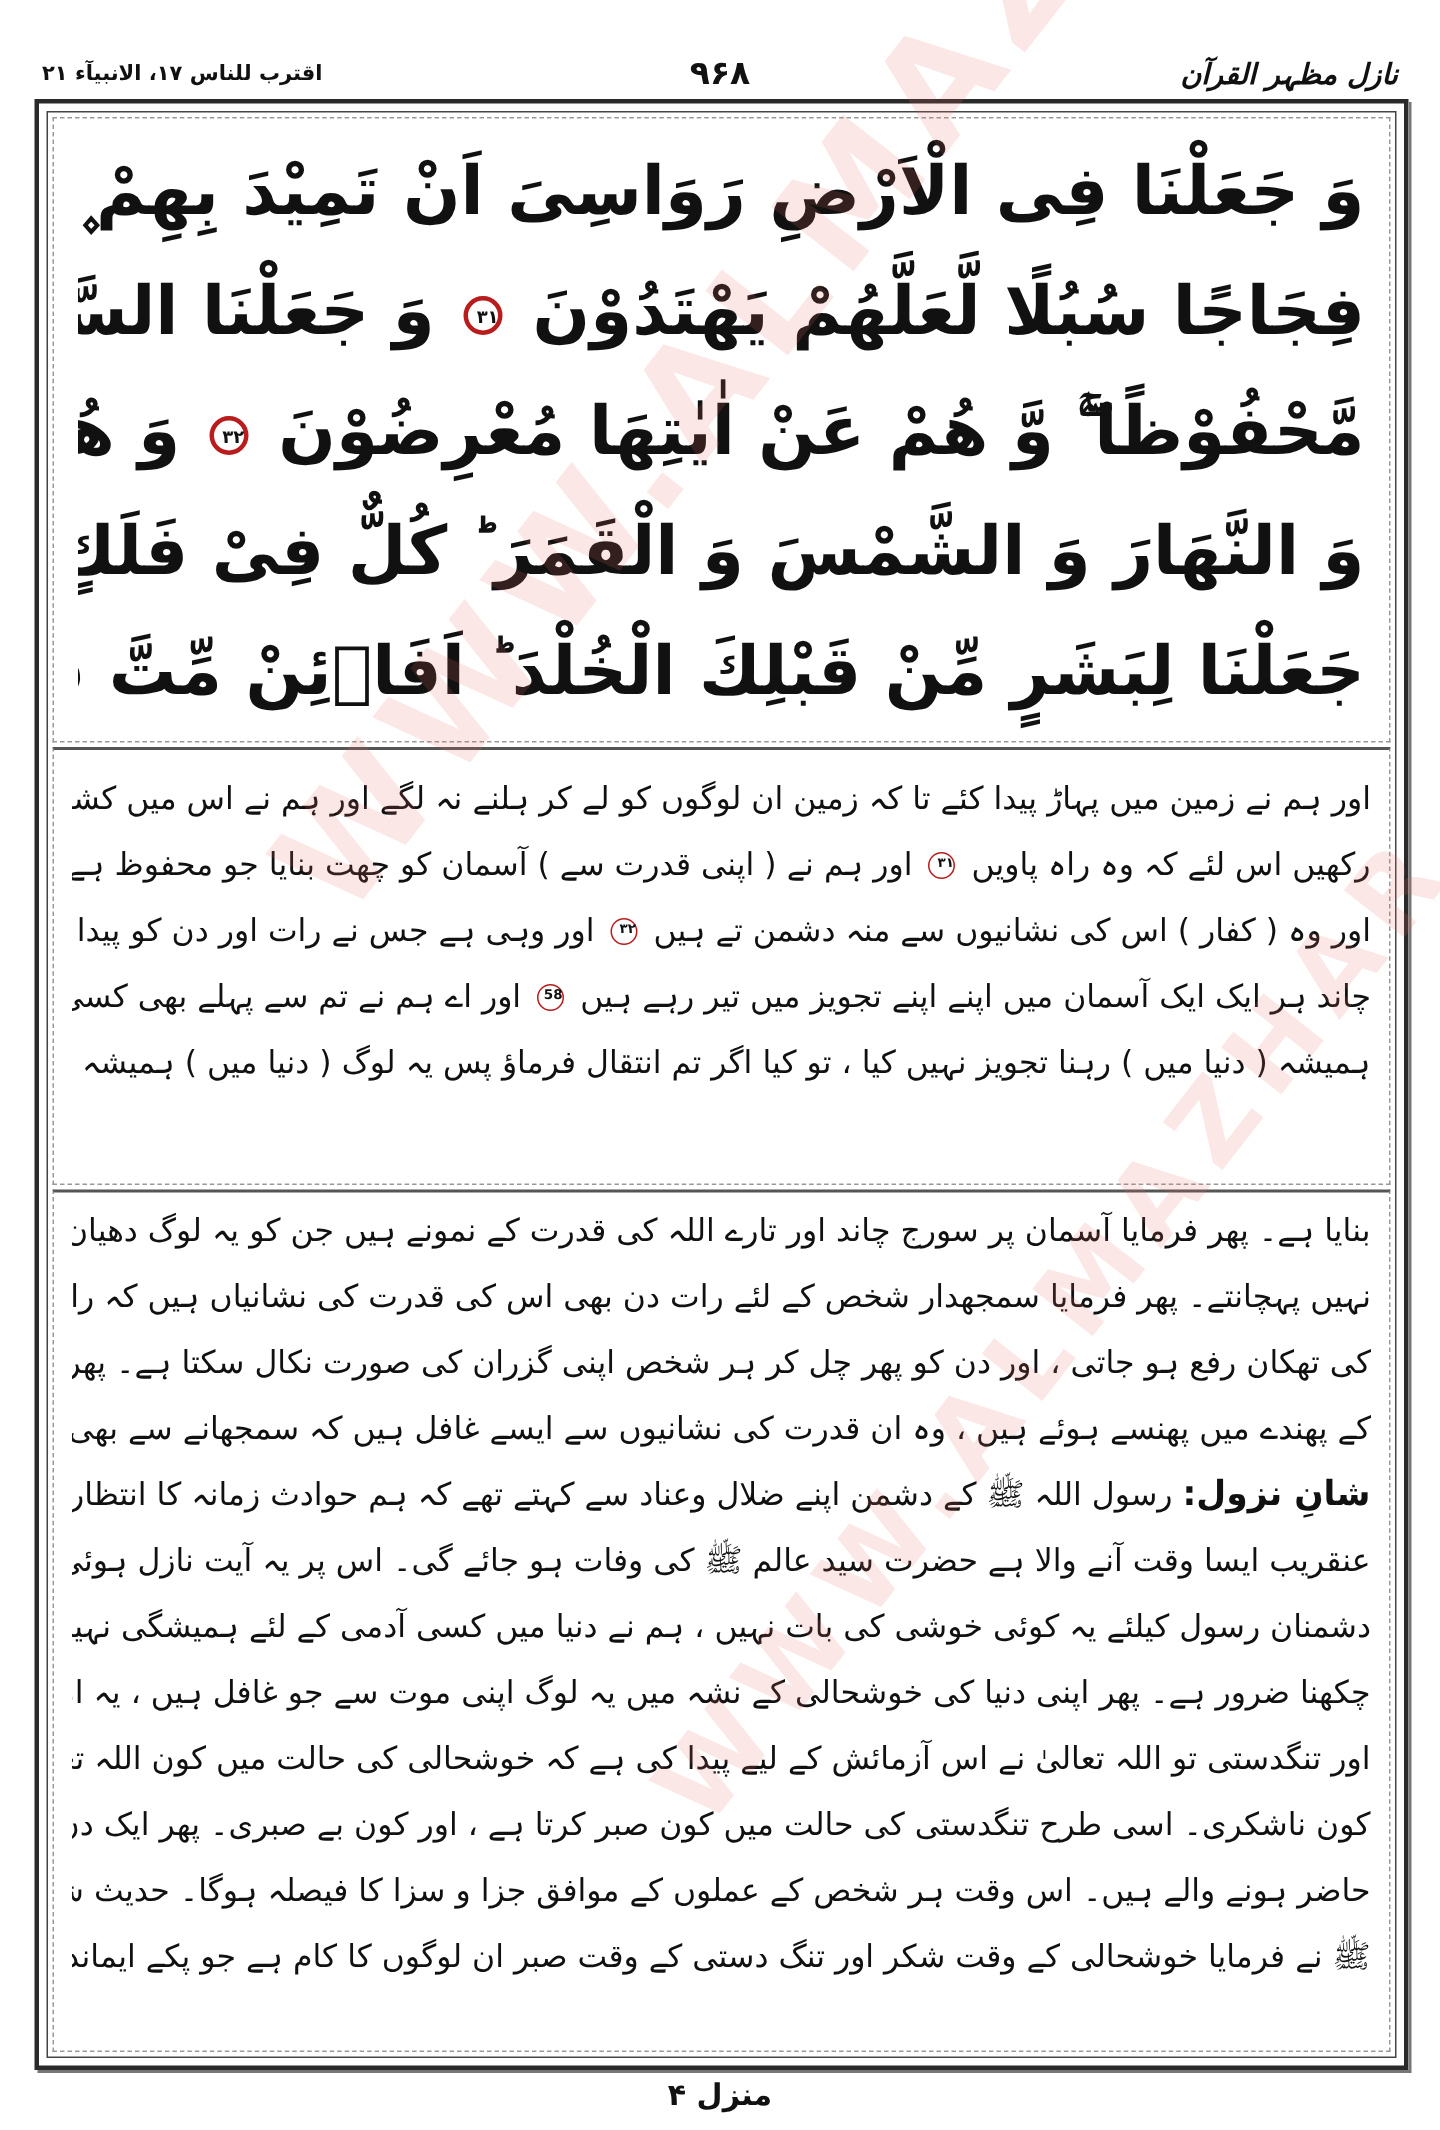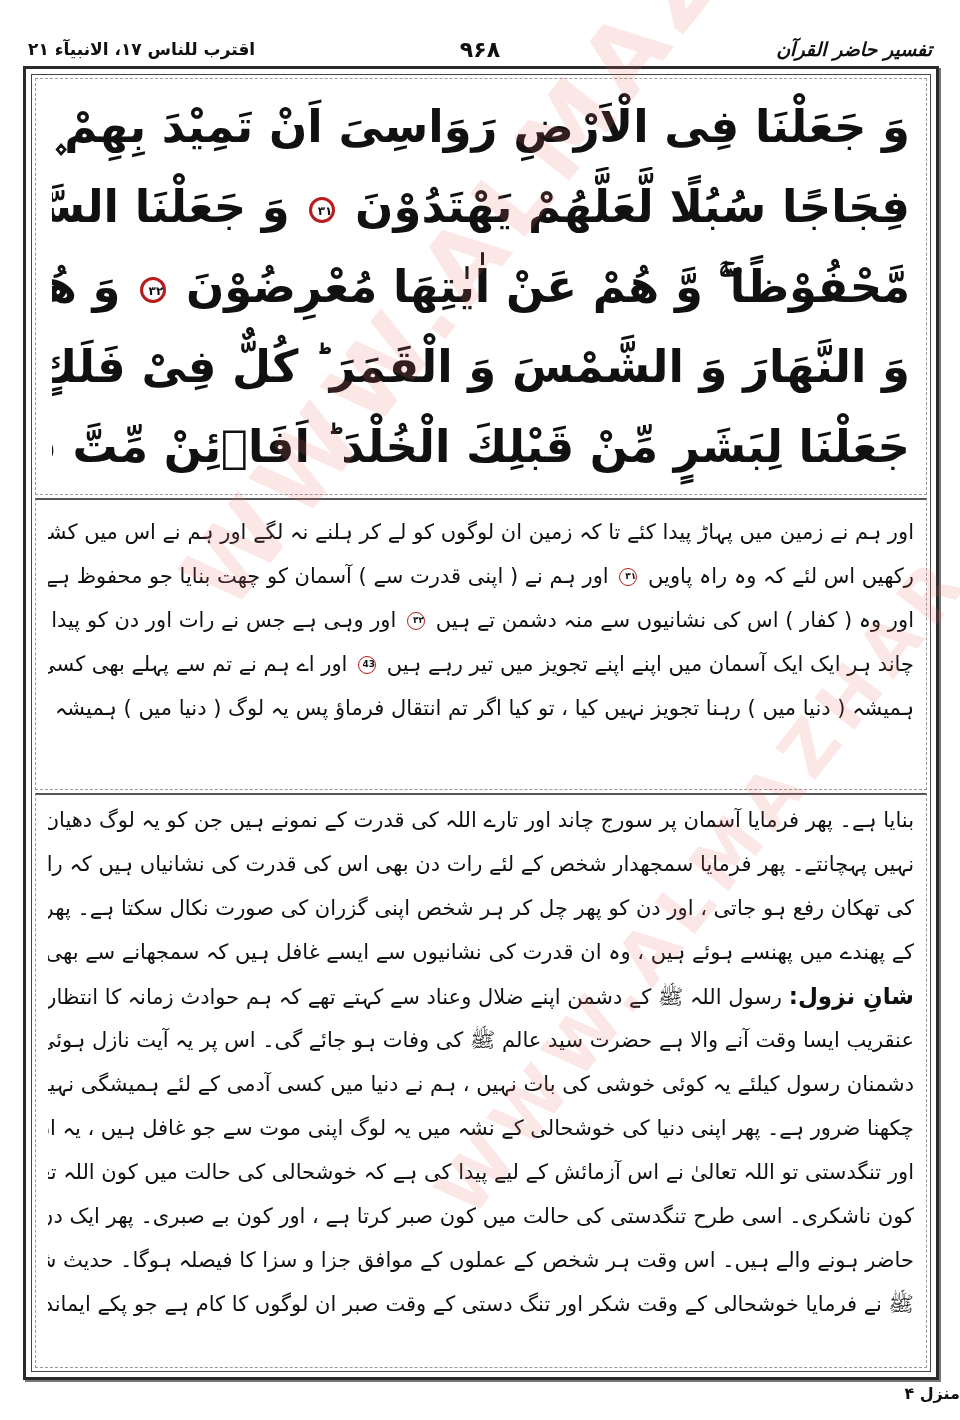--- a/index.html
+++ b/index.html
@@ -31,21 +31,21 @@
 
   
   .header {
     position: absolute; top: 34px; left: 28px; right: 28px; height: 30px;
     display: flex; justify-content: space-between; align-items: center;
     direction: ltr;
   }
   .header .left, .header .right, .header .center {
     font-family: "DejaVu Sans", sans-serif; font-weight: bold;
   }
-  .header .left { font-size: 17px; direction: rtl; text-align: right; }
+  .header .left { font-size: 14px; direction: rtl; text-align: right; }
   .header .center { font-size: 22px; position: absolute; left: 50%; transform: translateX(-50%); }
   .header .right { font-size: 19px; direction: rtl; font-style: italic; }
 
   
   .frame {
     position: absolute; top: 66px; left: 23px; width: 916px; height: 1314px;
     border: 3px solid #2a2a2a;
     box-shadow: 2px 2px 0 #777;
     padding: 5px;
   }
@@ -114,36 +114,36 @@
     font-size: 12px; line-height: 22px; text-align: center;
     vertical-align: middle; font-weight: bold;
     margin: 0 4px;
   }
   .verse-mark.small {
     width: 18px; height: 18px; font-size: 9px; line-height: 14px; border-width: 1.5px;
   }
 
   .footer {
     position: absolute; top: 1384px; left: 0; right: 0;
-    font-size: 16px; font-weight: bold;
+    text-align: center; font-size: 20px; font-weight: bold;
     direction: rtl;
   }
 </style>
 </head>
 <body>
 
 <div class="page">
 
   <div class="watermark">WWW.ALMAZHAR.COM</div>
   <div class="watermark w2">WWW.ALMAZHAR.COM</div>
 
   <div class="header">
     <div class="left">اقترب للناس ۱۷، الانبیآء ۲۱</div>
     <div class="center">۹۶۸</div>
-    <div class="right">تفسیر حاضر القرآن</div>
+    <div class="right">نازل مظہر القرآن</div>
   </div>
 
   <div class="frame">
     <div class="frame-inner">
 
       <div class="arabic">
         <div class="line">
           <span>وَ جَعَلْنَا فِی الْاَرْضِ رَوَاسِیَ اَنْ تَمِیْدَ بِهِمْ ۪ وَ جَعَلْنَا فِیْهَا</span>
         </div>
         <div class="line">
@@ -176,21 +176,21 @@
           <span class="verse-mark small">۳۱</span>
           <span>اور ہم نے ( اپنی قدرت سے ) آسمان کو چھت بنایا جو محفوظ ہے ( گرنے سے )</span>
         </div>
         <div class="urdu-line">
           <span>اور وہ ( کفار ) اس کی نشانیوں سے منہ دشمن تے ہیں</span>
           <span class="verse-mark small">۳۲</span>
           <span>اور وہی ہے جس نے رات اور دن کو پیدا کیا اور سورج اور</span>
         </div>
         <div class="urdu-line">
           <span>چاند ہر ایک ایک آسمان میں اپنے اپنے تجویز میں تیر رہے ہیں</span>
-          <span class="verse-mark small">43</span>
+          <span class="verse-mark small">58</span>
           <span>اور اے ہم نے تم سے پہلے بھی کسی آدمی کے لئے</span>
         </div>
         <div class="urdu-line last">
           <span>ہمیشہ ( دنیا میں ) رہنا تجویز نہیں کیا ، تو کیا اگر تم انتقال فرماؤ پس یہ لوگ ( دنیا میں ) ہمیشہ رہیں گے</span>
           
         </div>
       </div>
 
       <div class="tafsir">
         <div class="urdu-line">بنایا ہے۔ پھر فرمایا آسمان پر سورج چاند اور تارے اللہ کی قدرت کے نمونے ہیں جن کو یہ لوگ دھیان کر کے اس کی قدرت کو</div>

